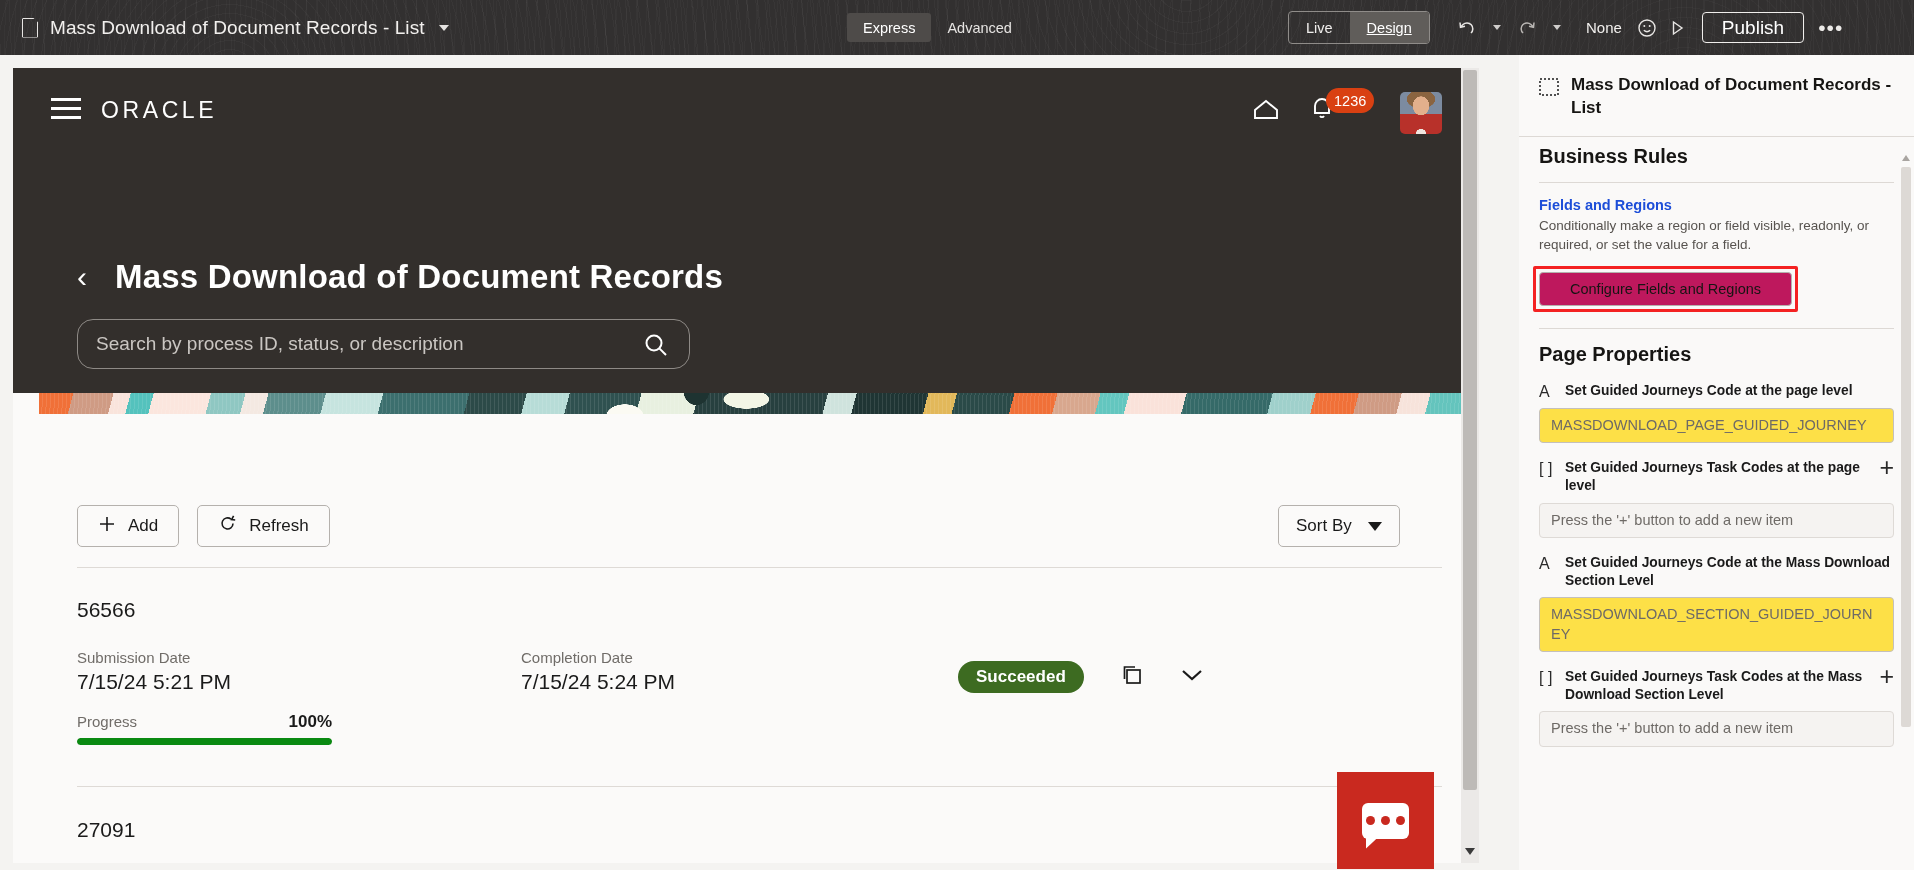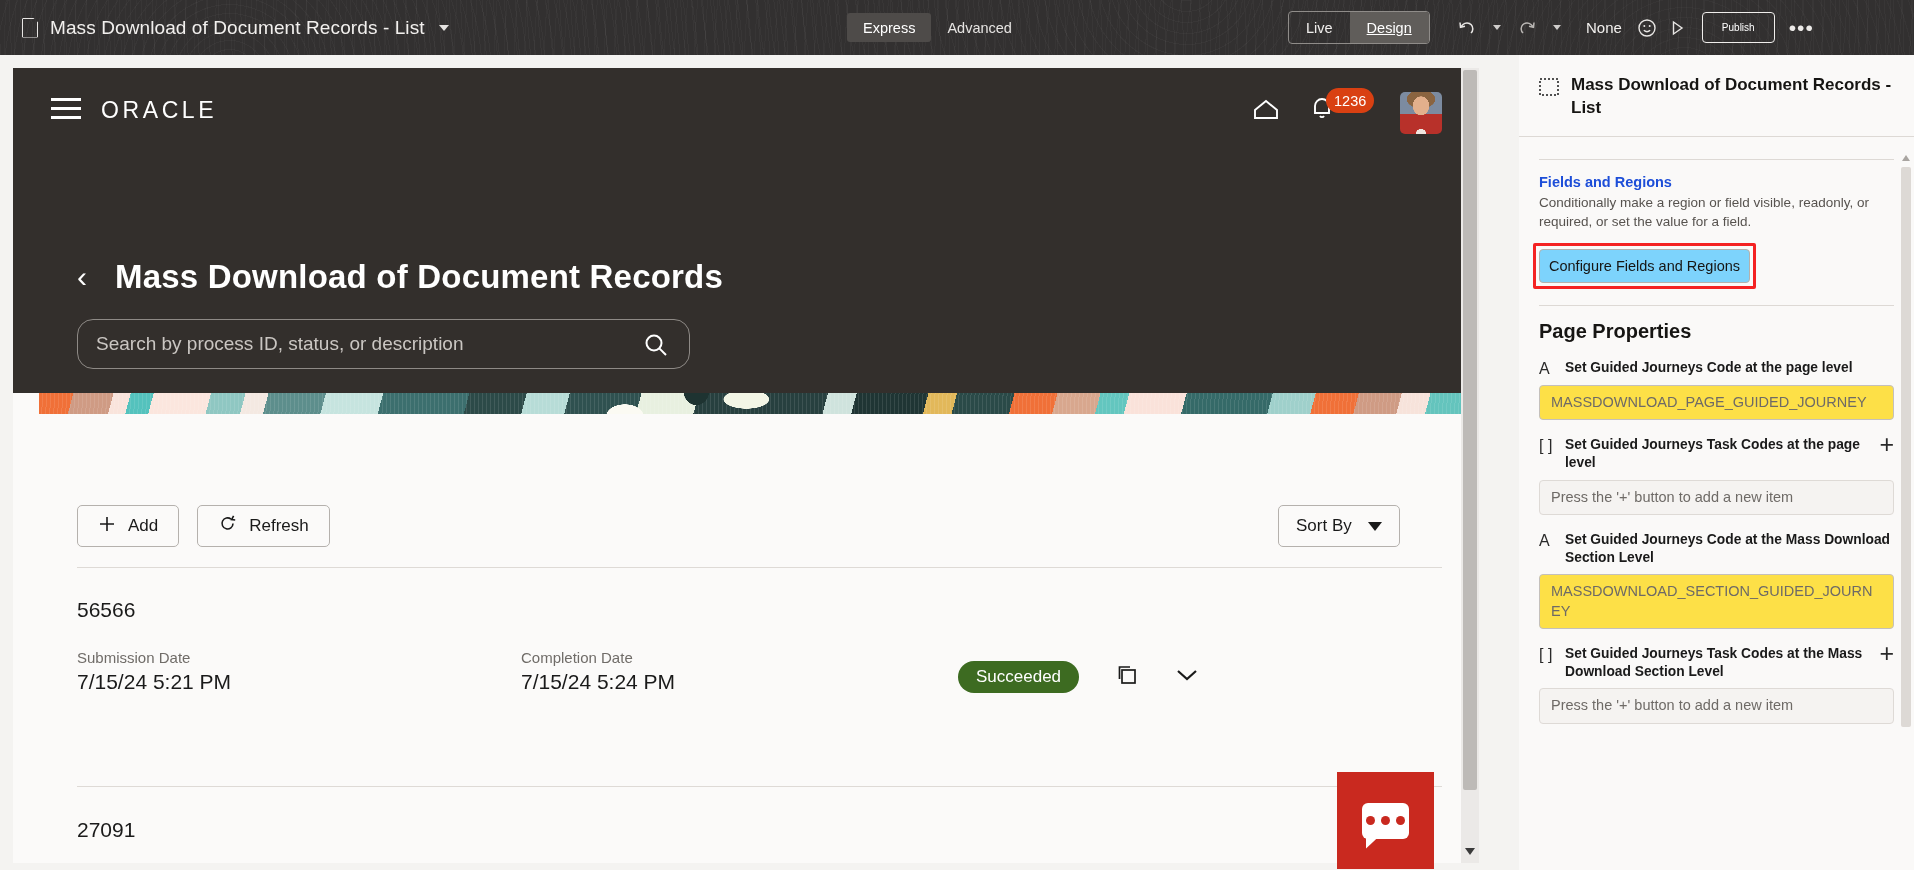--- a/index.html
+++ b/index.html
@@ -47,21 +47,21 @@
   .livedesign .b.sel { background: #605d5a; color: #fff; text-decoration: underline; }
   .icons-rt { left: 1452px; gap: 0; height: 33px; }
   .ibtn {
     width: 30px; height: 33px; display: flex; align-items: center; justify-content: center;
     color: #e8e6e4;
   }
   .tri-dn { width: 0; height: 0; border-left: 4.5px solid transparent; border-right: 4.5px solid transparent; border-top: 5px solid #cfcdcb; }
   .none-lbl { font-size: 15px; color: #f2f0ee; padding: 0 10px 0 14px; }
   .publish {
     margin-left: 10px; height: 31px; padding: 0 19px; display: flex; align-items: center;
-    border: 1px solid #f0eeec; border-radius: 4px; font-size: 10px; color: #fff;
+    border: 1px solid #f0eeec; border-radius: 4px; font-size: 19px; color: #fff;
   }
   .dots3 { font-size: 21px; color: #eceae8; padding: 0 6px 0 14px; letter-spacing: 1px; }
 
   
   .canvas {
     position: absolute; left: 13px; top: 68px; width: 1455px; height: 795px;
     background: #fbfaf9; overflow: hidden;
   }
   .app-dark {
     position: absolute; left: 0; top: 0; width: 1455px; height: 325px;
@@ -150,21 +150,21 @@
   .rec-id { font-size: 21px; color: #1a1a1a; }
   .fld-lbl { font-size: 15px; color: #706c68; }
   .fld-val { font-size: 21px; color: #1a1a1a; margin-top: 4px; }
   .prog-row { display: flex; align-items: baseline; width: 255px; justify-content: space-between; }
   .prog-lbl { font-size: 15px; color: #706c68; }
   .prog-pct { font-size: 17px; color: #1a1a1a; font-weight: 600; }
   .prog-bar { width: 255px; height: 7px; background: #dedad6; border-radius: 4px; margin-top: 6px; overflow: hidden; }
   .prog-fill { height: 7px; background: #0a8a12; border-radius: 4px; }
   .pill {
     height: 32px; padding: 0 18px; display: flex; align-items: center; justify-content: center;
-    background: #3d6b21; color: #fff; border-radius: 16px; font-size: 17px;
+    background: #3d6b21; color: #fff; border-radius: 16px; font-size: 17px; font-weight: bold;
   }
 
   .fab {
     position: absolute; left: 1337px; top: 772px; width: 97px; height: 97px;
     background: #c9291f; display: flex; align-items: center; justify-content: center;
   }
   .bubble { width: 47px; height: 36px; background: #fff; border-radius: 6px; position: relative;
             display: flex; align-items: center; justify-content: center; gap: 6px; }
   .bubble:after { content: ""; position: absolute; left: 4px; bottom: -10px; width: 14px; height: 13px;
             background: #fff; clip-path: polygon(0 100%, 0 0, 100% 0); }
@@ -178,22 +178,22 @@
   
   .panel { position: absolute; left: 1519px; top: 55px; width: 395px; height: 815px; background: #faf9f8; }
   .panel-hdr { position: absolute; left: 0; top: 0; width: 395px; padding: 18px 22px 16px 20px;
                border-bottom: 1px solid #ddd9d5; display: flex; gap: 12px; }
   .region-icon { width: 20px; height: 20px; margin-top: 4px; flex: 0 0 20px; }
   .panel-title { font-size: 17px; font-weight: 700; color: #161513; line-height: 1.38; }
   .sec-title { font-size: 20px; font-weight: 700; color: #161513; }
   .sub-title { font-size: 14.5px; font-weight: 700; color: #1d4ed8; }
   .sub-desc { font-size: 13.5px; color: #57534f; line-height: 1.42; margin-top: 3px; }
   .cfg-wrap { position: relative; display: inline-block; }
-  .cfg-btn { height: 34px; padding: 0 9px; display: flex; align-items: center;
-             border: 1px solid #b5b1ad; border-radius: 4px; background: #7dd3fc;
+  .cfg-btn { height: 34px; padding: 0 30px; display: flex; align-items: center;
+             border: 1px solid #b5b1ad; border-radius: 4px; background: #be185d;
              font-size: 14.5px; color: #161513; }
   .hl { position: absolute; left: -6px; top: -6px; right: -6px; bottom: -6px;
         border: 3px solid #f42222; border-radius: 2px; pointer-events: none; }
   .prop { margin-top: 16px; }
   .prop-head { display: flex; align-items: flex-start; gap: 9px; }
   .p-ico { width: 17px; flex: 0 0 17px; font-size: 16px; color: #2a2a2a; line-height: 1.1; margin-top: 1px; }
   .p-lbl { font-size: 13.8px; font-weight: 700; color: #1a1a1a; line-height: 1.32; flex: 1; }
   .p-plus { font-size: 25px; color: #2a2a2a; font-weight: 300; line-height: .7; margin-left: 6px; }
   .p-input { margin-top: 7px; min-height: 34px; padding: 7px 11px;
              border: 1px solid #c4c0bc; border-radius: 4px; background: #fde047;
@@ -368,20 +368,29 @@
           </svg>
         </span>
         <span>
           <svg width="24" height="14" viewBox="0 0 24 14" fill="none" stroke="#1a1a1a" stroke-width="2.2">
             <path d="M3 3 L12 11 L21 3"></path>
           </svg>
         </span>
       </div>
     </div>
 
+    <div style="margin-top:8px">
+      <div class="prog-row">
+        <span class="prog-lbl">Progress</span>
+        <span class="prog-pct">100%</span>
+      </div>
+      <div class="prog-bar">
+        <div class="prog-fill" id="pf0" style="width: 100%;"></div>
+      </div>
+    </div>
   </div>
 
   <div class="divider" style="top:718px"></div>
 
   <div class="card" style="top:750px">
     <div class="rec-id">27091</div>
     <div style="position:relative; margin-top:27px">
       
       
     </div>
@@ -406,20 +415,21 @@
   <div class="panel-hdr">
     <span class="region-icon">
       <svg viewBox="0 0 20 20" fill="none" stroke="#1a1a1a" stroke-width="1.5" stroke-dasharray="2 2">
         <rect x="1" y="2" width="18" height="16"></rect>
       </svg>
     </span>
     <div class="panel-title">Mass Download of Document Records - List</div>
   </div>
 
   <div style="position:absolute; left:20px; top:90px; width:355px">
+    <div class="sec-title">Business Rules</div>
     <div class="pdiv"></div>
 
     <div class="sub-title">Fields and Regions</div>
     <div class="sub-desc">Conditionally make a region or field visible, readonly, or required, or set the value for a field.</div>
 
     <div style="margin-top:18px">
       <div class="cfg-wrap">
         <div class="cfg-btn">Configure Fields and Regions</div>
         <div class="hl"></div>
       </div>

